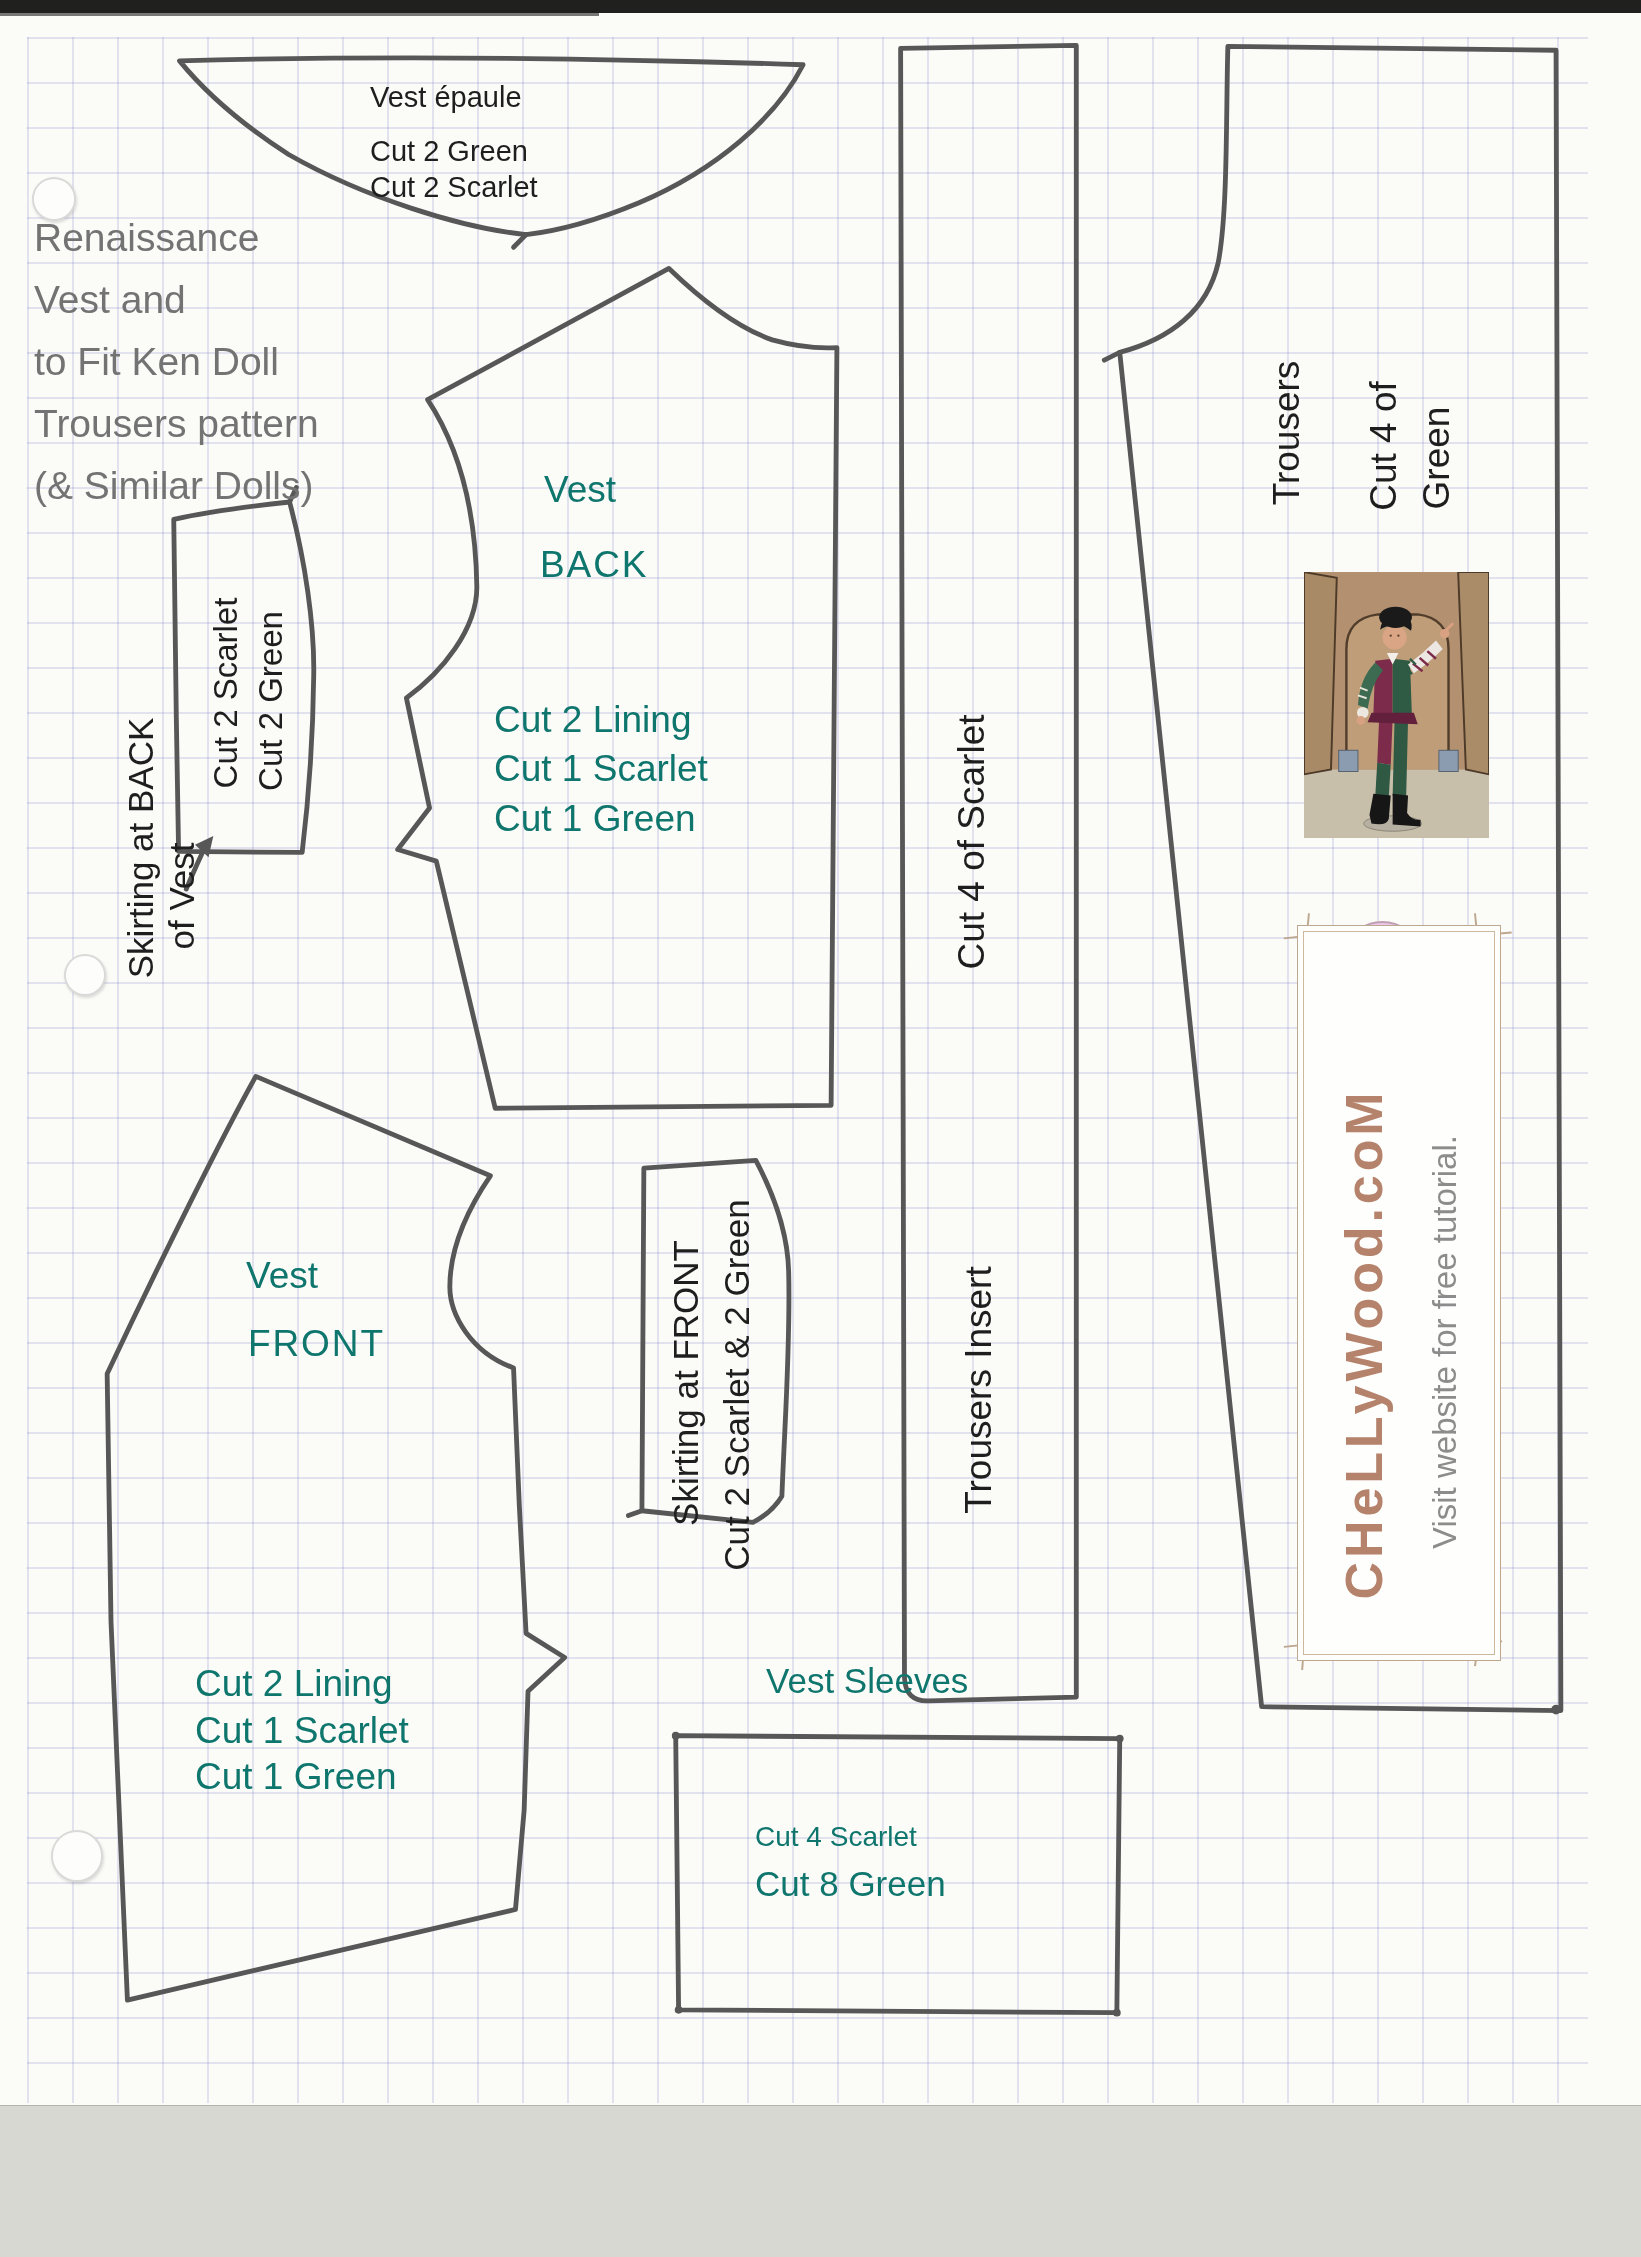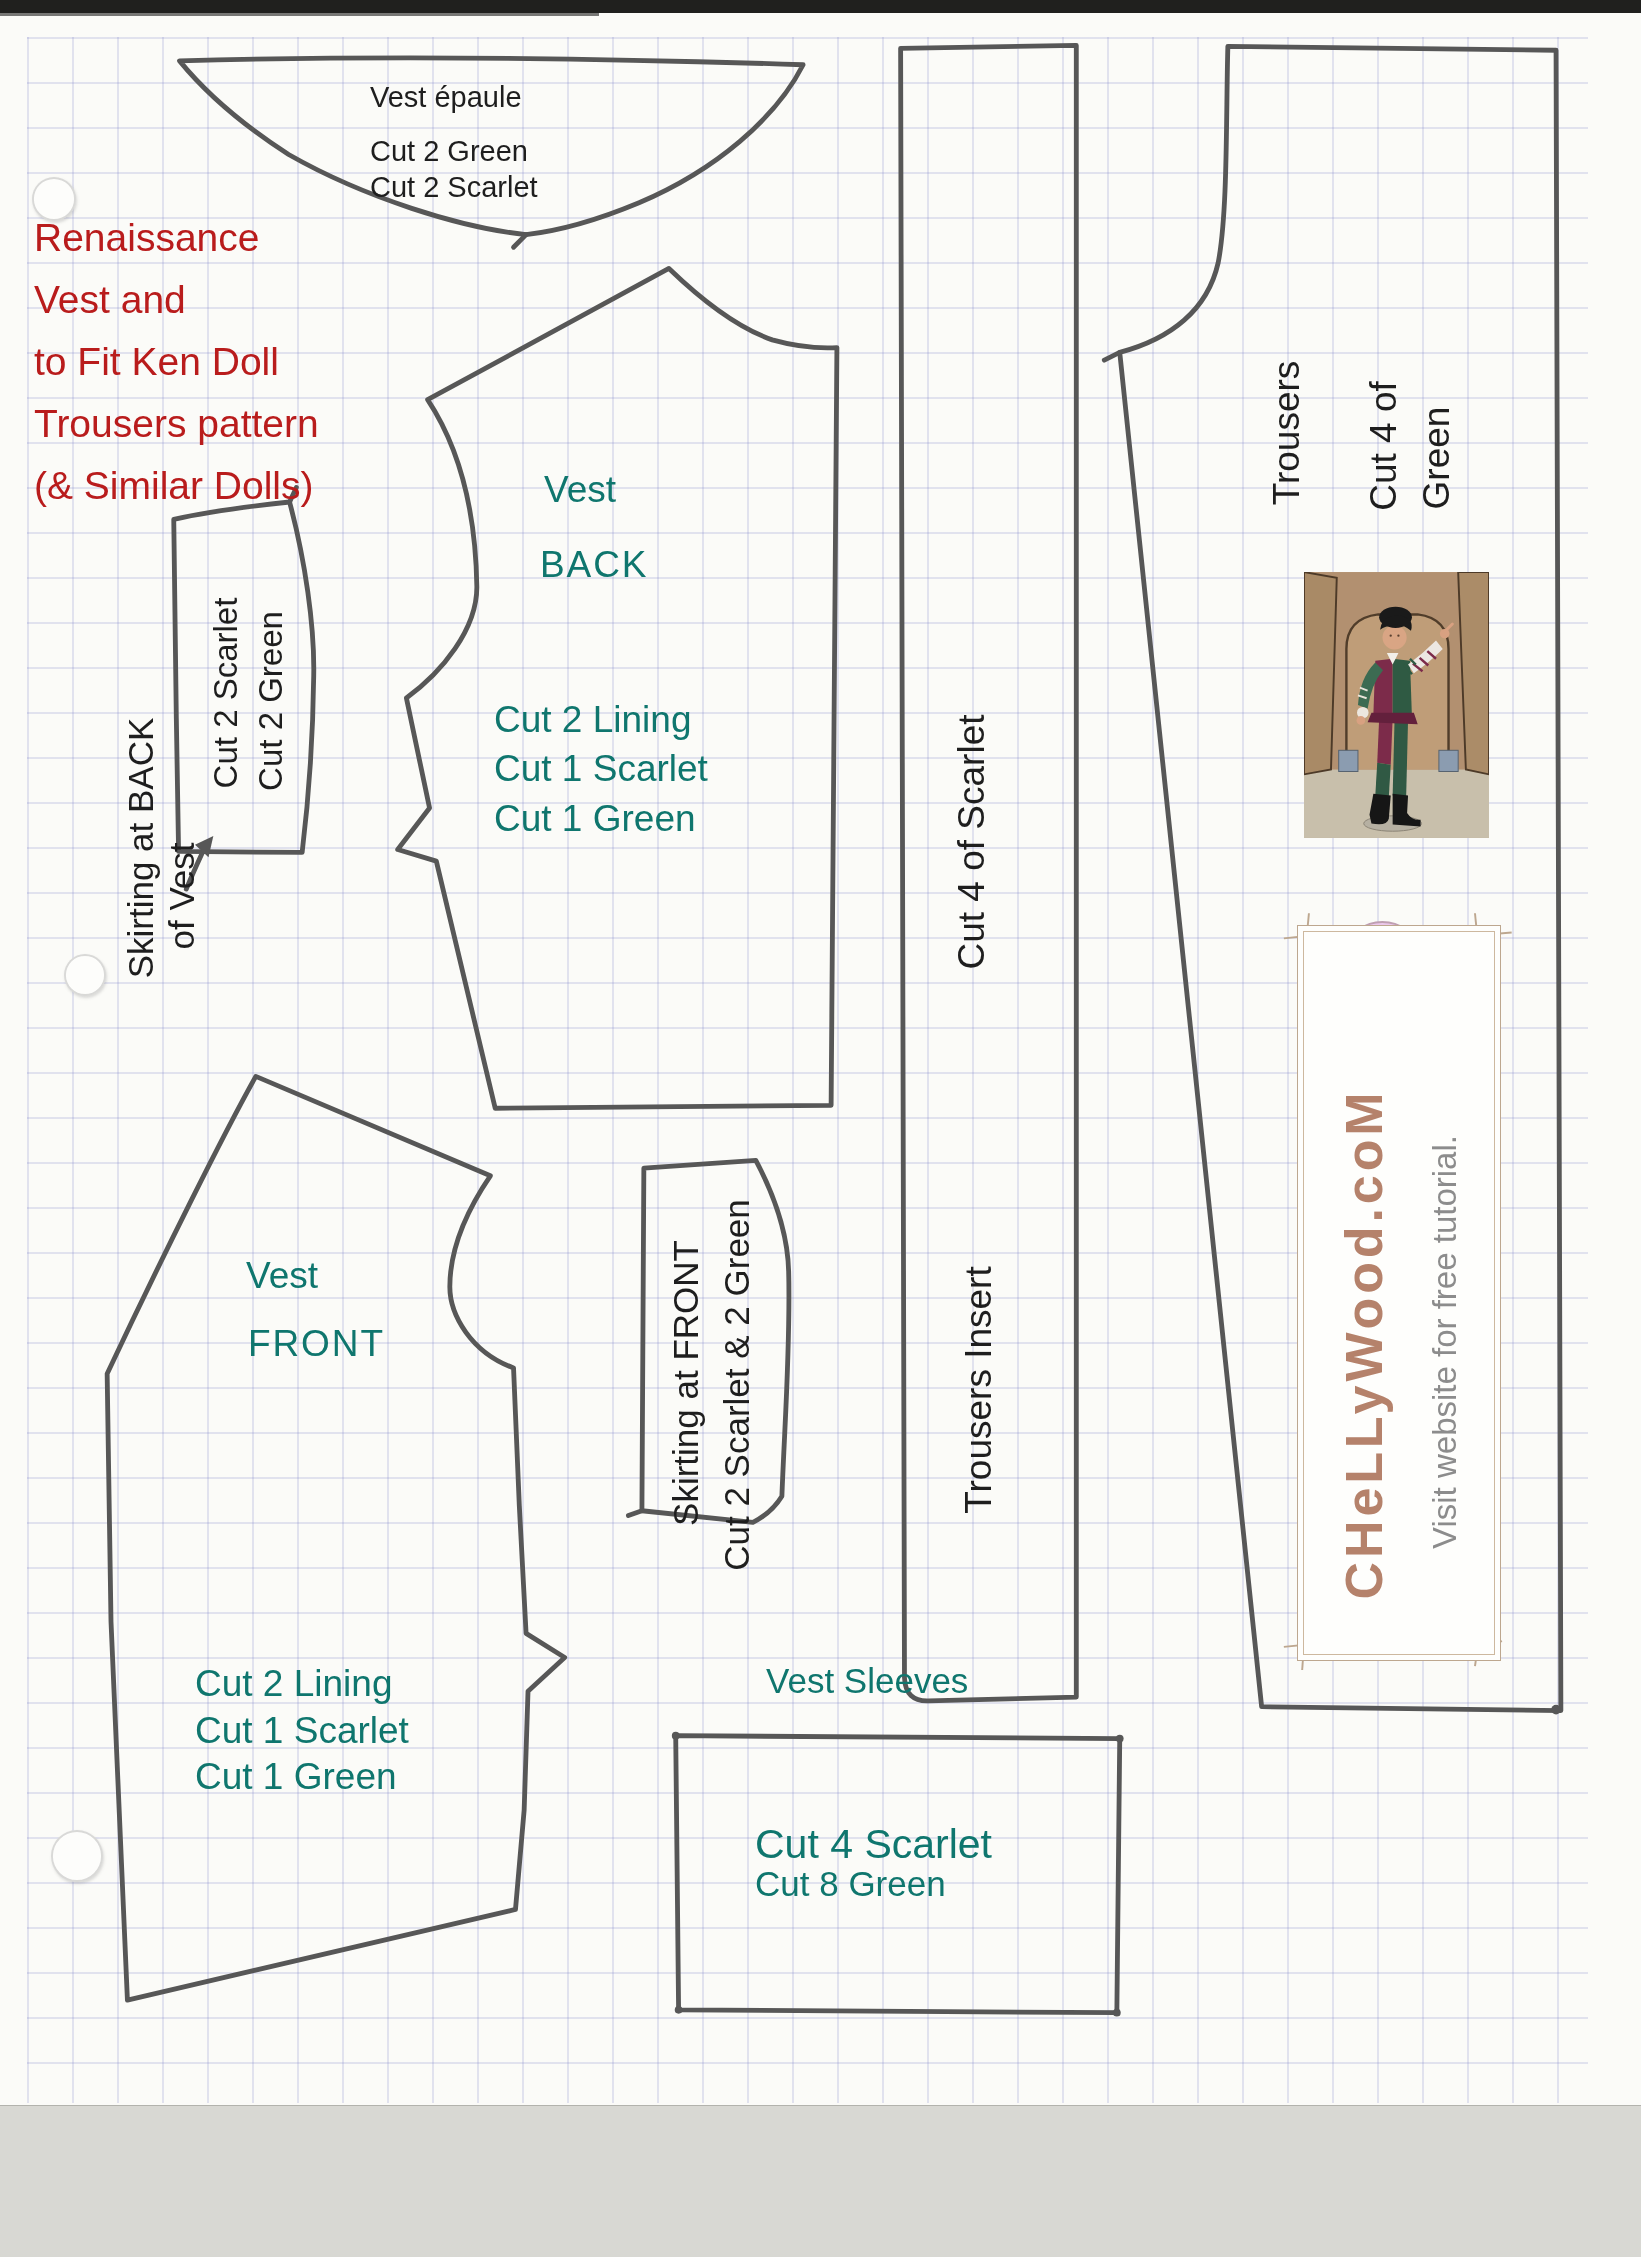--- a/index.html
+++ b/index.html
@@ -16,21 +16,21 @@
   #scan-bottom{position:absolute;left:0;top:2105px;width:1641px;height:153px;background:#d8d8d3;
         border-top:1.9px solid #b3b3ad;}
   .hole{position:absolute;border-radius:50%;background:#fdfdfb;box-shadow:inset 0 0 0 1.9px rgba(150,150,150,.35), 1px 1.9px 2.9px rgba(120,120,120,.25);}
   svg.overlay{position:absolute;left:0;top:0;}
   .pencil{stroke:#575757;stroke-width:5;fill:none;stroke-linecap:round;stroke-linejoin:round;}
   .lbl{position:absolute;white-space:nowrap;font-size:37px;color:#0f766e;}
   .rot{position:absolute;white-space:nowrap;font-size:35px;color:#1e1e1e;
        transform:translate(-50%,-50%) rotate(-90deg);}
   .small34{font-size:33px;}
   .f36{font-size:35px;}
-  #title{position:absolute;left:34px;top:207px;font-size:39px;line-height:62px;color:#b91c1c;}
+  #title{position:absolute;left:34px;top:207px;font-size:39px;line-height:62px;color:#737373;}
   .cresc-line{position:absolute;left:370px;font-size:29px;color:#1e1e1e;white-space:nowrap;}
   #logo-box{position:absolute;left:1297px;top:925px;width:202px;height:734px;background:#fefefc;
             border:1.9px solid #bda78f;}
   #logo-box .inner{position:absolute;left:4.8px;top:4.8px;right:4.8px;bottom:4.8px;border:1px solid #cdb89e;}
   #brand{position:absolute;white-space:nowrap;transform:translate(-50%,-50%) rotate(-90deg);
          font-size:52px;font-weight:bold;letter-spacing:3.9px;color:#b5826b;}
   #tagline{position:absolute;white-space:nowrap;transform:translate(-50%,-50%) rotate(-90deg);
          font-size:33px;color:#8c8c8c;}
   #doll-photo{position:absolute;left:1304px;top:572px;width:185px;height:266px;overflow:hidden;}
 </style>
@@ -165,21 +165,21 @@
   <div class="rot f36" style="left:737px;top:1385px;">Cut 2 Scarlet &amp; 2 Green</div>
 
   <div class="rot" style="left:972px;top:842px;font-size:37px;">Cut 4 of Scarlet</div>
   <div class="rot" style="left:979px;top:1390px;font-size:37px;">Trousers Insert</div>
 
   <div class="rot" style="left:1287px;top:433px;font-size:37px;">Trousers</div>
   <div class="rot" style="left:1384px;top:446px;font-size:37px;">Cut 4 of</div>
   <div class="rot" style="left:1437px;top:458px;font-size:37px;">Green</div>
 
   <div class="lbl" style="left:766px;top:1661px;font-size:35px;">Vest Sleeves</div>
-  <div class="lbl" style="left:755px;top:1821px;font-size:41px;">Cut 4 Scarlet</div>
+  <div class="lbl" style="left:755px;top:1821px;font-size:28px;">Cut 4 Scarlet</div>
   <div class="lbl" style="left:755px;top:1864px;font-size:35px;">Cut 8 Green</div>
 
   <div id="doll-photo">
     <svg width="185" height="266" viewBox="0 0 192 276">
       <rect x="0" y="0" width="192" height="276" fill="#b29070"></rect>
       <rect x="0" y="205" width="192" height="71" fill="#c8bfab"></rect>
       <polygon points="0,0 34,6 28,205 0,210" fill="#a98a66" stroke="#4d3a28" stroke-width="2"></polygon>
       <polygon points="160,0 192,0 192,210 168,205" fill="#ab8c68" stroke="#4d3a28" stroke-width="2"></polygon>
       <path d="M44,205 L44,80 Q44,48 77,44 L118,44 Q150,48 150,80 L150,205" fill="#bf9d78" stroke="#503d2a" stroke-width="2.5"></path>
       <rect x="36" y="185" width="20" height="22" fill="#8b9cb0" stroke="#55616e"></rect>

